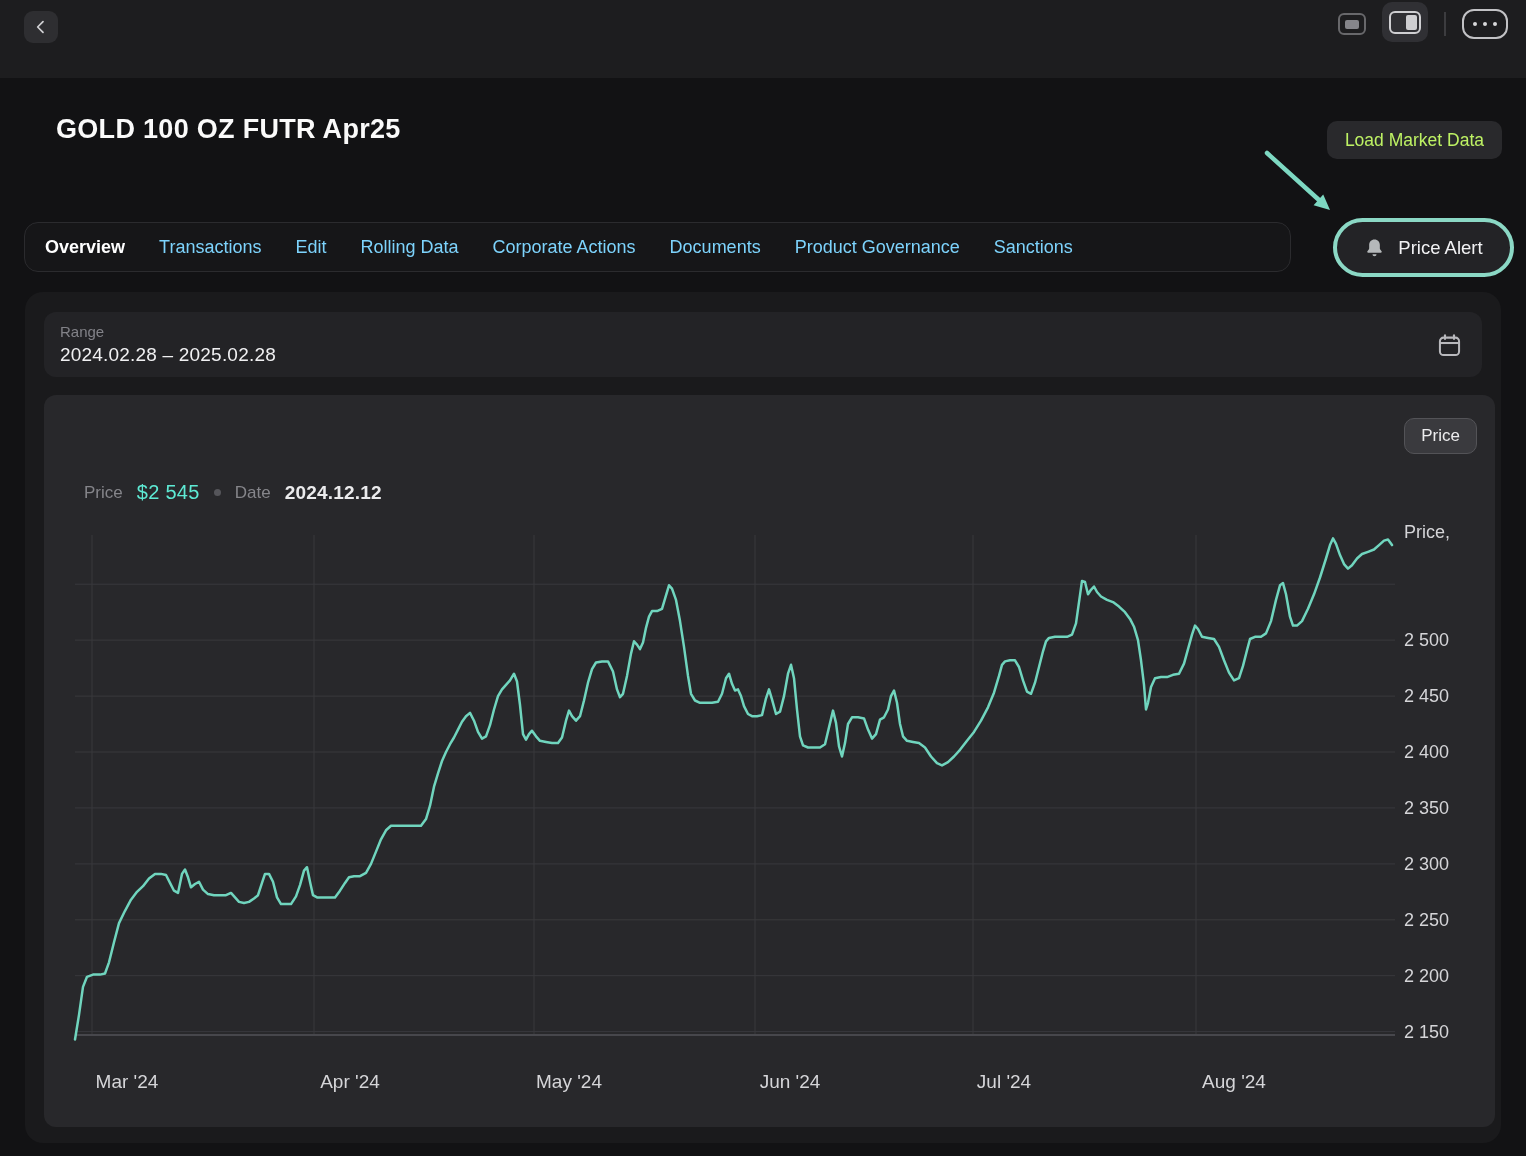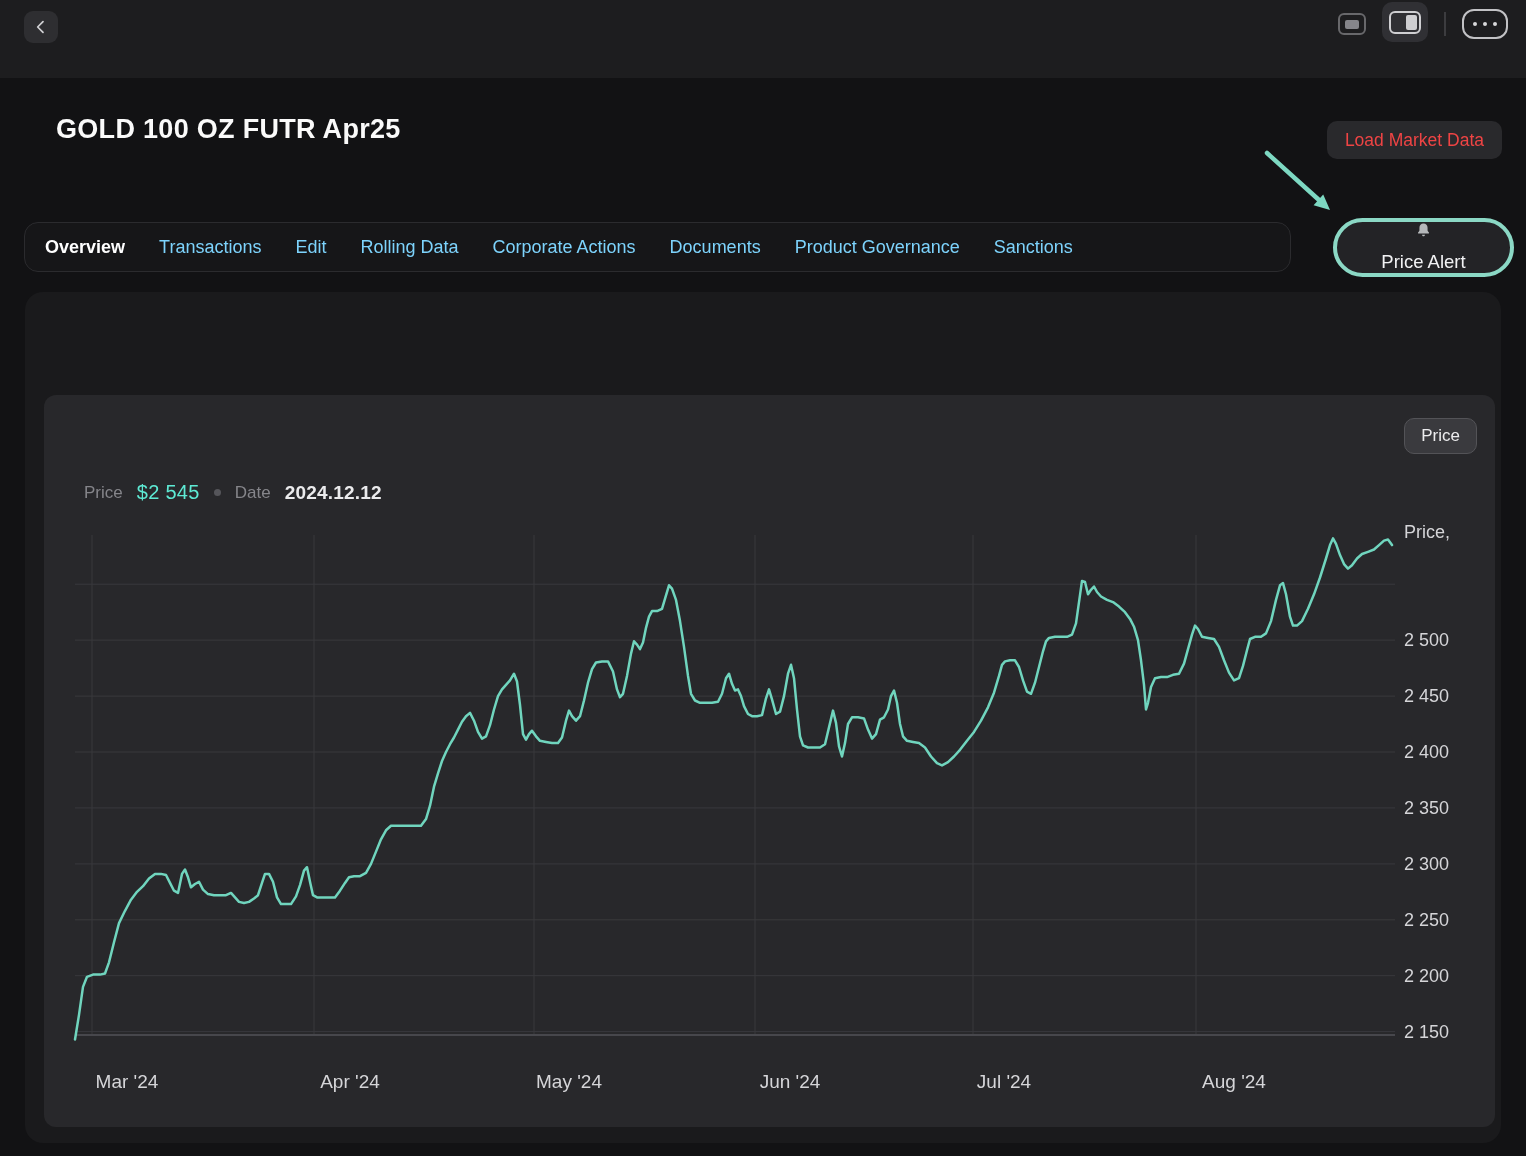--- a/index.html
+++ b/index.html
@@ -22,35 +22,35 @@
     display:flex;align-items:center;justify-content:flex-end;padding:2px;}
   .tb-ic2 .fill{width:11px;height:15px;background:#cfcfd2;border-radius:2px;}
   .tb-div{position:absolute;left:1444px;top:12px;width:2px;height:24px;background:#3c3c3f;}
   .tb-more{position:absolute;left:1462px;top:9px;width:46px;height:30px;border:2px solid #c2c2c5;
     background:transparent;border-radius:12px;display:flex;align-items:center;justify-content:center;gap:6px;cursor:pointer;box-sizing:border-box;}
   .tb-more i{width:4px;height:4px;border-radius:50%;background:#d8d8da;}
   
   .page-title{position:absolute;left:24px;top:114px;font-size:27px;font-weight:700;
     color:#fafafa;letter-spacing:.3px;margin-left:32px;}
   .load-btn{position:absolute;right:24px;top:121px;height:38px;padding:0 18px;border:none;
-    background:#29292c;color:#ef4444;font-size:17.5px;border-radius:10px;cursor:pointer;
+    background:#29292c;color:#bef264;font-size:17.5px;border-radius:10px;cursor:pointer;
     font-family:"Liberation Sans",sans-serif;}
   
   .tabs{position:absolute;left:24px;top:222px;width:1267px;height:50px;box-sizing:border-box;
     background:#161618;border:1px solid #2b2b2e;border-radius:14px;
     display:flex;align-items:center;padding:0 20px;}
   .tab{border:none;background:transparent;color:#7dd3fc;font-size:18px;padding:0 17px;cursor:pointer;
     font-family:"Liberation Sans",sans-serif;white-space:nowrap;}
   .tab:first-child{padding-left:0;}
   .tab.active{color:#ffffff;font-weight:700;}
   
   .price-alert{position:absolute;left:1333px;top:218px;height:59px;width:181px;box-sizing:border-box;
     background:#232326;border:4px solid #8bd8c5;border-radius:30px;cursor:pointer;
     display:flex;align-items:center;justify-content:center;gap:13px;color:#f2f2f4;font-size:18.5px;
-    font-family:"Liberation Sans",sans-serif;flex-direction:column;}
+    font-family:"Liberation Sans",sans-serif;}
   .arrow-svg{position:absolute;left:1253px;top:140px;pointer-events:none;}
   
   .section{position:absolute;left:25px;top:292px;width:1476px;height:851px;background:#1a1a1c;border-radius:18px;}
   .range-card{position:absolute;left:19px;top:20px;width:1438px;height:65px;background:#232326;
     border-radius:12px;cursor:pointer;}
   .range-label{position:absolute;left:16px;top:11px;font-size:15px;color:#828288;}
   .range-value{position:absolute;left:16px;top:32px;font-size:19px;font-weight:500;color:#f0f0f2;letter-spacing:.2px;}
   .cal-btn{position:absolute;right:18px;top:18px;width:30px;height:30px;border:none;background:transparent;
     cursor:pointer;display:flex;align-items:center;justify-content:center;padding:0;}
   .chart-card{position:absolute;left:19px;top:103px;width:1438px;height:732px;background:#28282b;border-radius:12px;padding-left:13px;}
@@ -111,20 +111,32 @@
   </svg>
   <span>Price Alert</span>
 </div>
 <svg class="arrow-svg" width="92" height="84" viewBox="0 0 92 84">
   <line x1="14" y1="13" x2="66" y2="60" stroke="#7dd8c2" stroke-width="4.5" stroke-linecap="round"></line>
   <polygon points="77,70 70.2,54.6 60.6,65.2" fill="#7dd8c2"></polygon>
 </svg>
 
 <div class="section">
 
+  <div class="range-card">
+    <div class="range-label">Range</div>
+    <div class="range-value">2024.02.28 – 2025.02.28</div>
+    <button class="cal-btn">
+      <svg width="27" height="27" viewBox="0 0 24 24">
+        <rect x="3.5" y="5" width="17" height="15.5" rx="3.2" fill="none" stroke="#b9b9bd" stroke-width="1.8"></rect>
+        <line x1="3.5" y1="9.8" x2="20.5" y2="9.8" stroke="#b9b9bd" stroke-width="1.8"></line>
+        <line x1="8" y1="2.8" x2="8" y2="6.2" stroke="#b9b9bd" stroke-width="1.8" stroke-linecap="round"></line>
+        <line x1="16" y1="2.8" x2="16" y2="6.2" stroke="#b9b9bd" stroke-width="1.8" stroke-linecap="round"></line>
+      </svg>
+    </button>
+  </div>
 
   <div class="chart-card">
     <button class="price-chip">Price</button>
 
     <div class="legend">
       <span class="lg-label">Price</span>
       <span class="lg-price">$2 545</span>
       <span class="lg-dot"></span>
       <span class="lg-label">Date</span>
       <span class="lg-date">2024.12.12</span>

